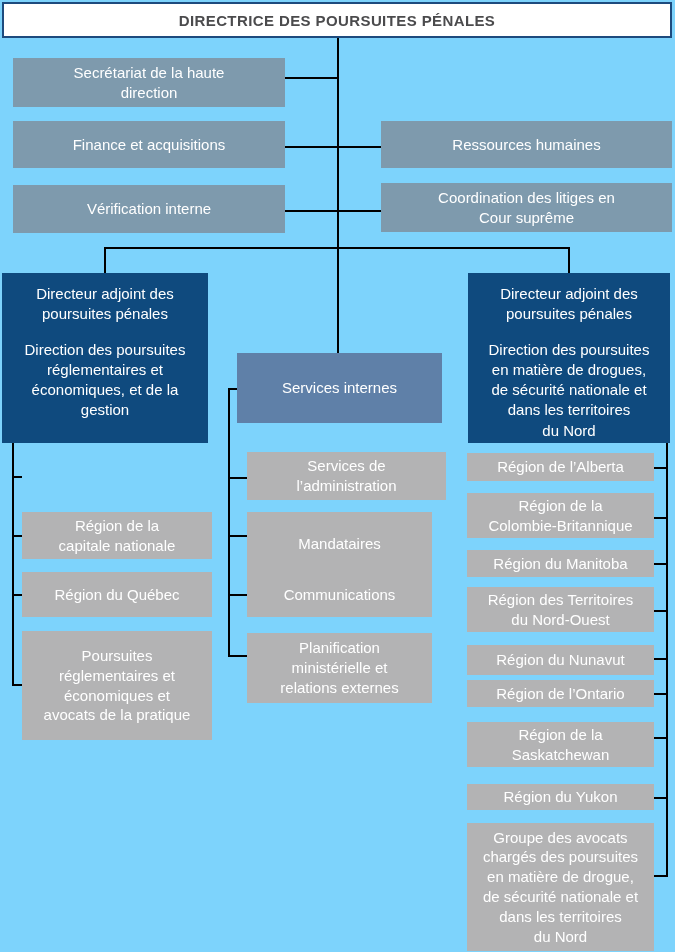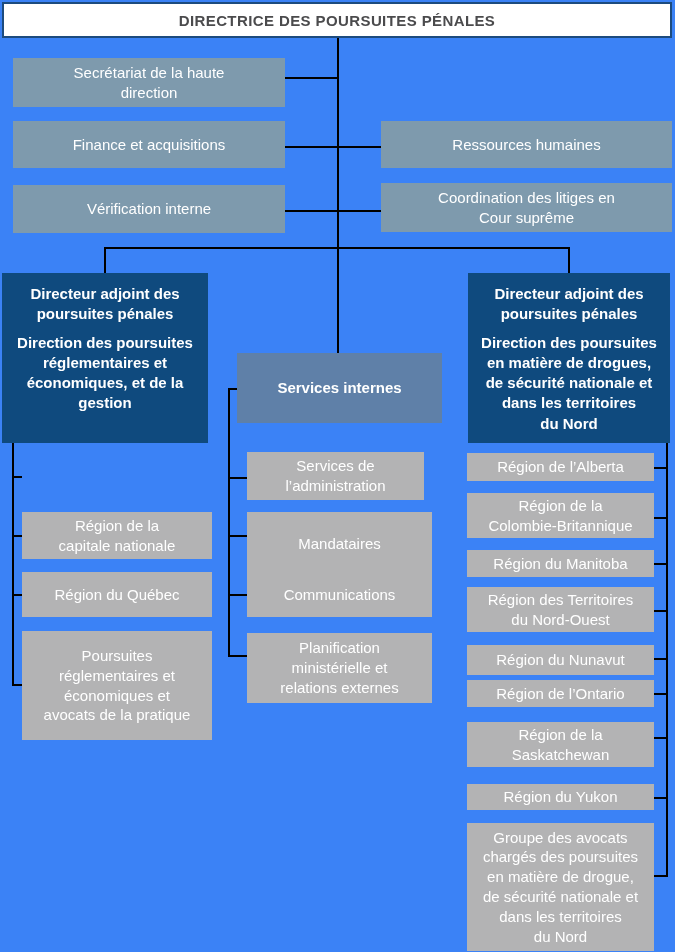--- a/index.html
+++ b/index.html
@@ -1,36 +1,36 @@
 <!DOCTYPE html>
 <html><head>
 <meta charset="utf-8">
 <style>
   html,body{margin:0;padding:0;background:#fff;}
   body{width:675px;height:952px;font-family:"Liberation Sans","DejaVu Sans",sans-serif;}
-  #chart{position:relative;width:675px;height:952px;background:#3b82f6;overflow:hidden;}
+  #chart{position:relative;width:675px;height:952px;background:#7dd3fc;overflow:hidden;}
   .box{
     position:absolute;box-sizing:border-box;
     display:flex;align-items:center;justify-content:center;
     text-align:center;color:#fff;white-space:pre-line;
     font-size:15px;line-height:1.32;padding:2px 4px;
   }
   .title-box{
     position:absolute;box-sizing:border-box;background:#fff;
     border:2px solid #1d4b7e;color:#4b4b4d;
     display:flex;align-items:center;justify-content:center;
     font-size:15px;font-weight:700;letter-spacing:.4px;text-align:center;
   }
   .steel{background:#7e9aad;}
-  .medium{background:#5f80a8;font-weight:bold;}
+  .medium{background:#5f80a8;}
   .gray{background:#b3b3b4;}
   .navy{
-    background:#0f4a7e;font-weight:700;
+    background:#0f4a7e;font-weight:400;
     flex-direction:column;justify-content:flex-start;
-    padding-top:11px;gap:9px;line-height:1.34;
+    padding-top:11px;gap:16px;line-height:1.34;
   }
   .navy .navy-text{white-space:pre-line;}
   .line{position:absolute;background:#000;}
 </style>
 </head>
 <body>
 
 <div id="chart">
 
   <div class="title-box" style="left:2px;top:2px;width:670px;height:36px">DIRECTRICE DES POURSUITES PÉNALES</div>
@@ -97,21 +97,21 @@
   </div>
 
   <div class="box gray" style="left:22px;top:512px;width:190px;height:47px">Région de la
 capitale nationale</div>
   <div class="box gray" style="left:22px;top:572px;width:190px;height:45px">Région du Québec</div>
   <div class="box gray" style="left:22px;top:631px;width:190px;height:109px">Poursuites
 réglementaires et
 économiques et
 avocats de la pratique</div>
 
-  <div class="box gray" style="left:247px;top:452px;width:177px;height:48px">Services de
+  <div class="box gray" style="left:247px;top:452px;width:199px;height:48px">Services de
 l’administration</div>
   <div class="box gray" style="left:247px;top:512px;width:185px;height:64px">Mandataires</div>
   <div class="box gray" style="left:247px;top:572px;width:185px;height:45px">Communications</div>
   <div class="box gray" style="left:247px;top:633px;width:185px;height:70px">Planification
 ministérielle et
 relations externes</div>
 
   <div class="box gray" style="left:467px;top:453px;width:187px;height:28px">Région de l’Alberta</div>
   <div class="box gray" style="left:467px;top:493px;width:187px;height:45px">Région de la
 Colombie-Britannique</div>

